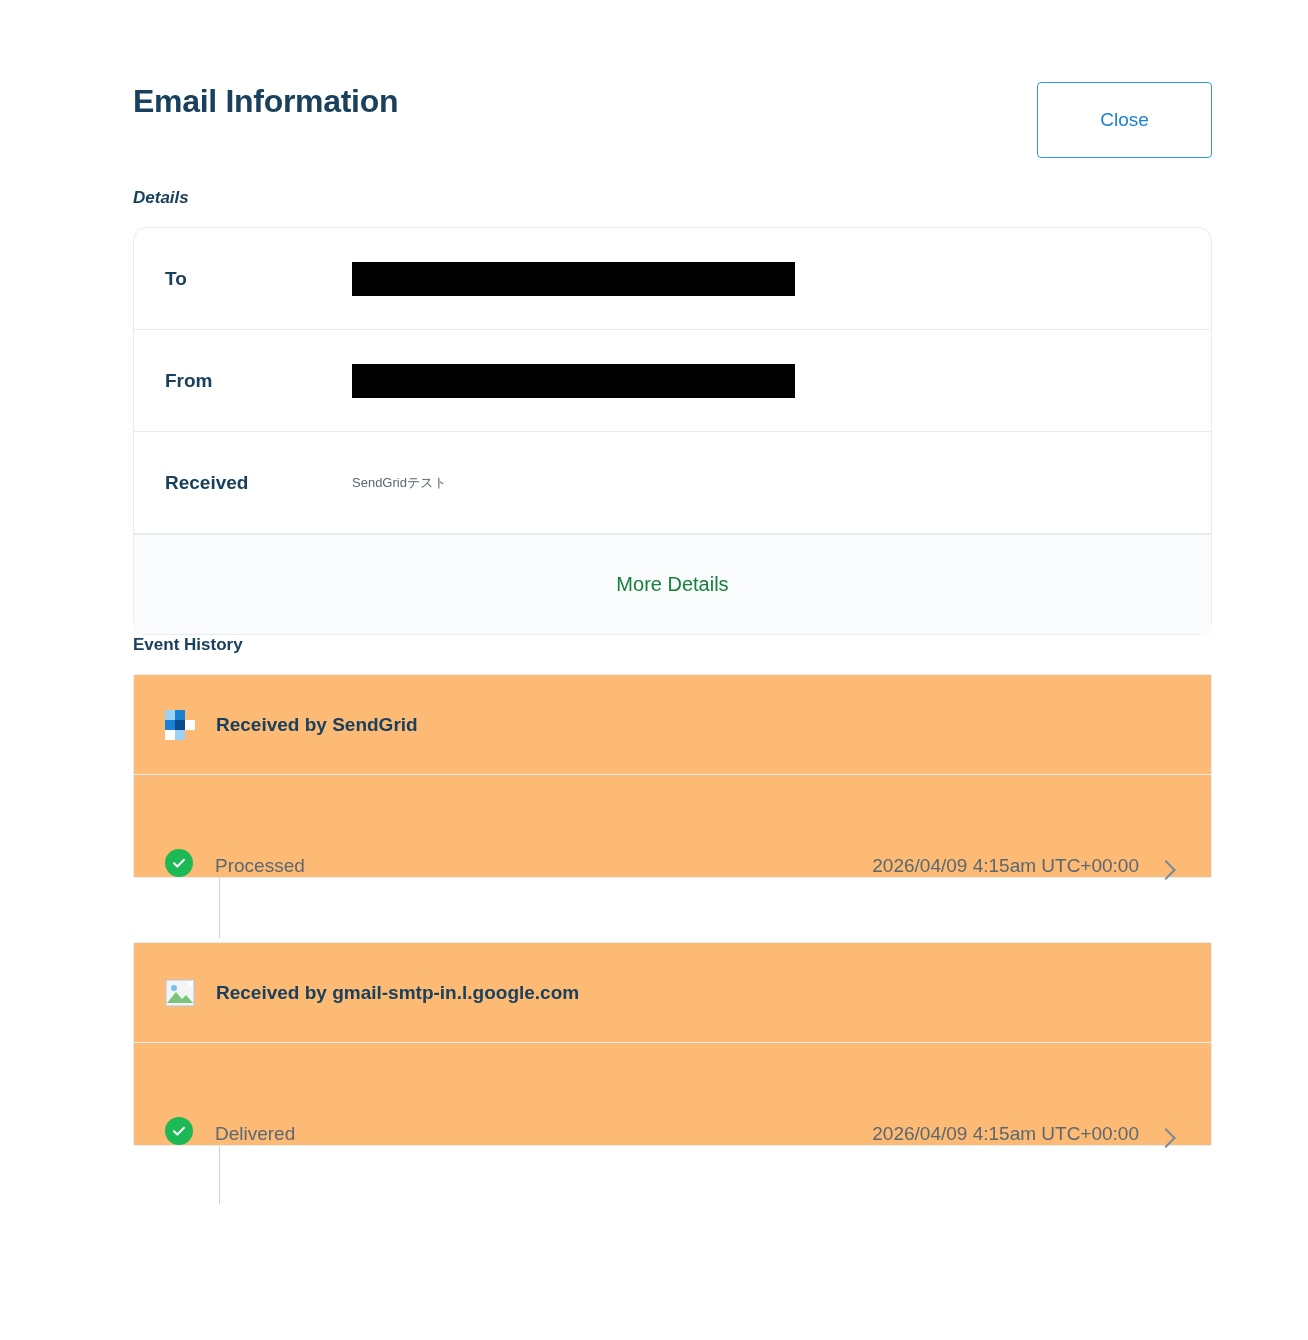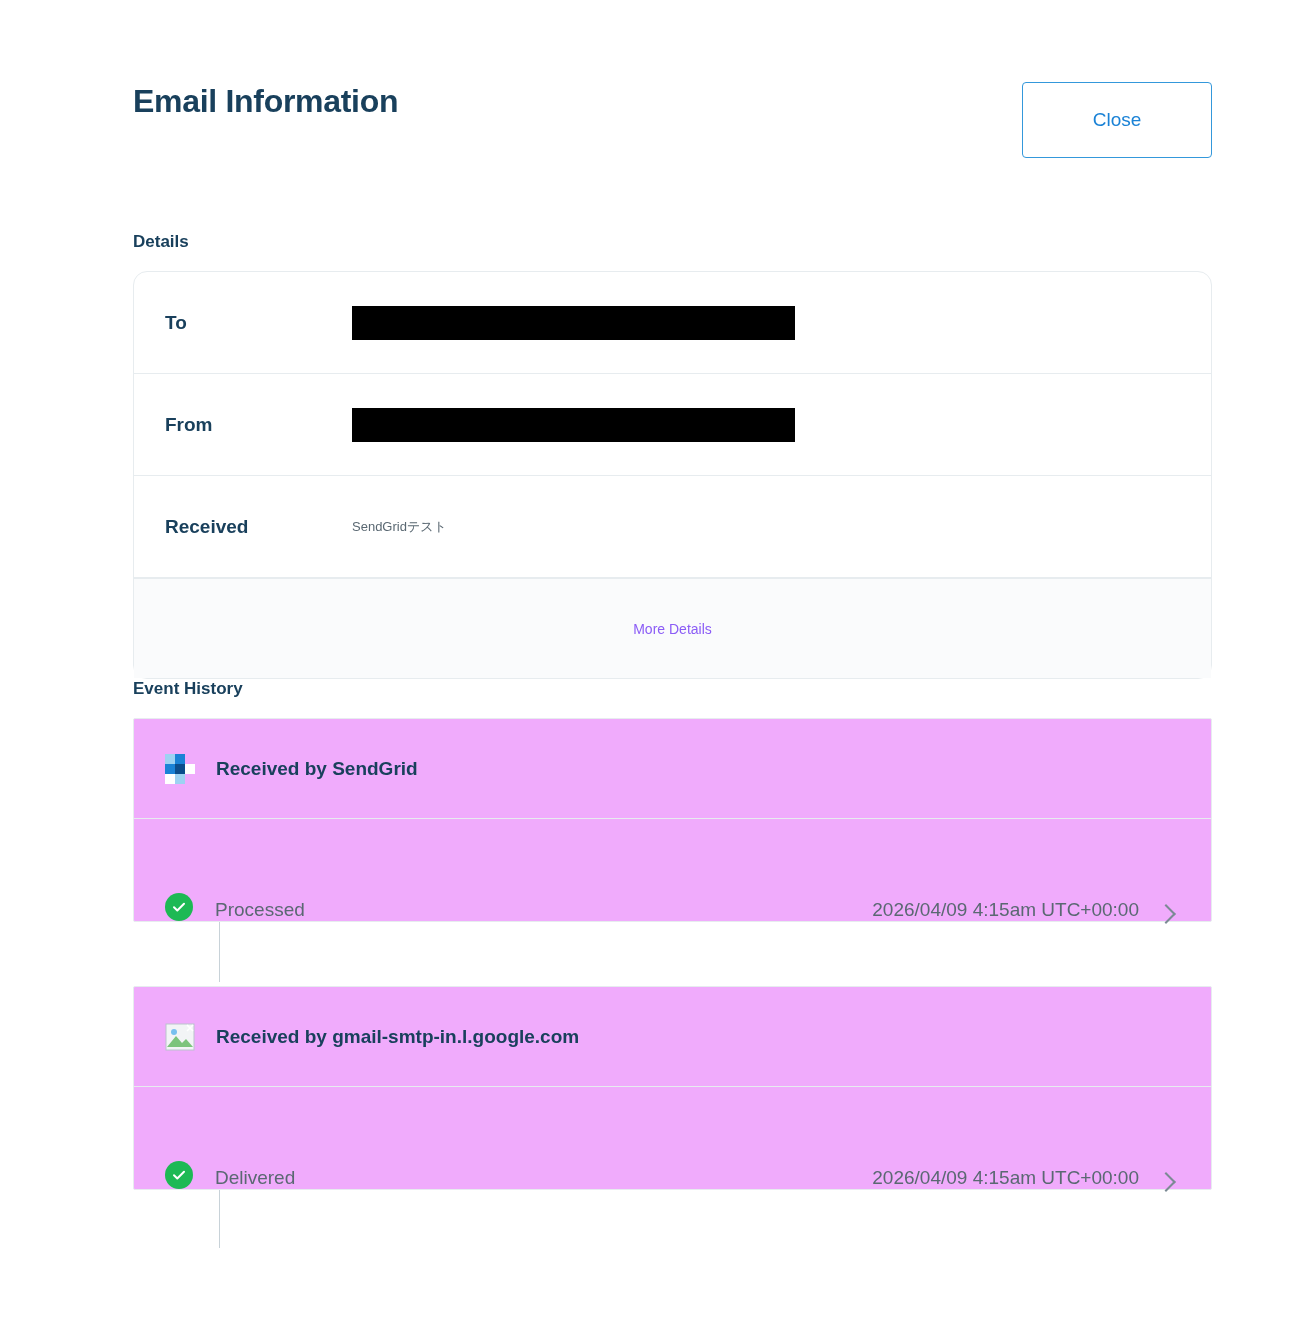--- a/index.html
+++ b/index.html
@@ -27,21 +27,21 @@
   }
   .page-title {
     font-size: 32px;
     font-weight: bold;
     color: #19405c;
     letter-spacing: -0.3px;
     line-height: 1.2;
     margin: 0;
   }
   .close-button {
-    width: 190px;
+    width: 175px;
     height: 76px;
     border: 1px solid #3498db;
     border-radius: 4px;
     background: #ffffff;
     color: #1a82d6;
     font-size: 19px;
     font-family: "Liberation Sans", sans-serif;
     cursor: pointer;
     display: flex;
     align-items: center;
@@ -49,21 +49,21 @@
   }
 
   
   .section-title {
     font-size: 17px;
     font-weight: bold;
     color: #19405c;
     margin: 0;
     padding: 0 0 0 133px;
   }
-  .details-title { margin-top: 74px; }
+  .details-title { margin-top: 30px; font-style: italic; }
   .history-title { }
 
   
   .card {
     margin: 19px 96px 0 133px;
     border: 1px solid #e7ecef;
     border-radius: 14px;
     background: #ffffff;
   }
   .detail-row {
@@ -93,35 +93,35 @@
   }
   .more-details-row {
     background: #fafbfc;
     height: 100px;
     display: flex;
     align-items: center;
     justify-content: center;
     border-top: 1px solid #e7ecef;
   }
   .more-details-link {
-    font-size: 14px;
-    color: #8b5cf6;
+    font-size: 20px;
+    color: #15803d;
     text-decoration: none;
     cursor: pointer;
   }
 
   
   .history-wrap {
     margin: 19px 96px 0 133px;
     position: relative;
   }
   .event-card {
     border: 1px solid #e7ecef;
     border-radius: 2px;
-    background: #f0abfc;
+    background: #fdba74;
     position: relative;
     z-index: 2;
   }
   .event-header {
     display: flex;
     align-items: center;
     height: 100px;
     padding-left: 31px;
     border-bottom: 1px solid #e7ecef;
   }

